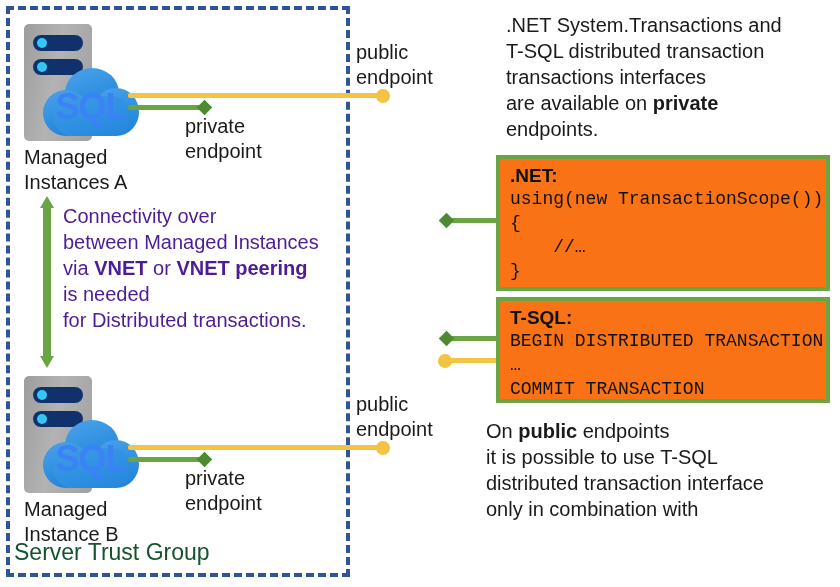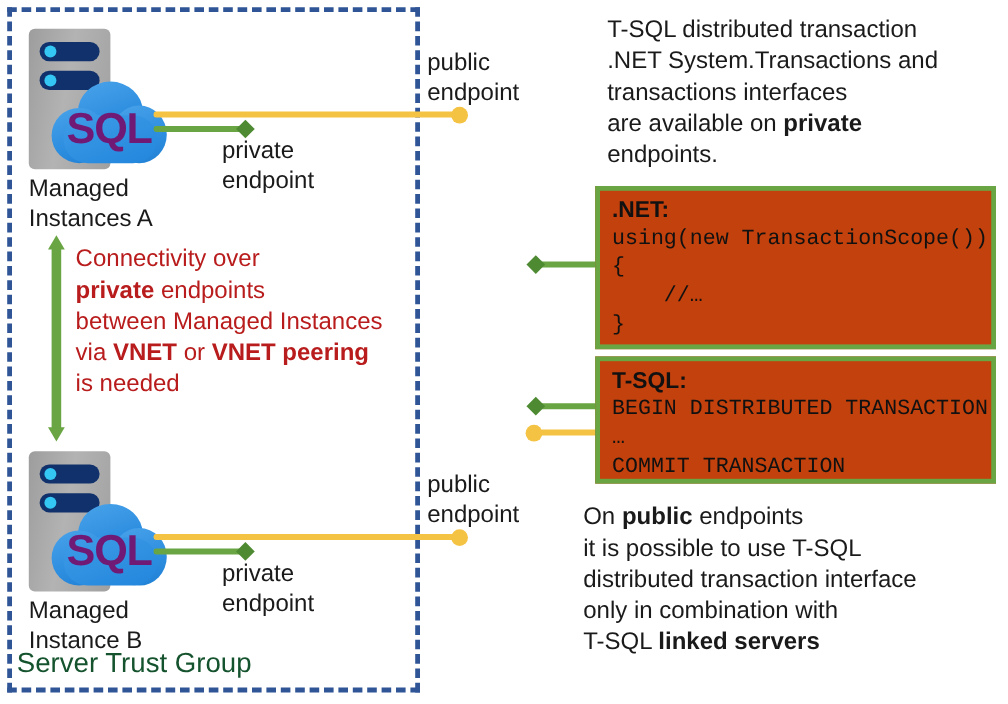--- a/index.html
+++ b/index.html
@@ -95,21 +95,21 @@
   }
   .mi-cloud .sql-text {
     position: absolute;
     left: 0; top: 20px;
     width: 96px;
     text-align: center;
     font-family: "Liberation Sans", sans-serif;
     font-weight: bold;
     font-size: 36px;
     line-height: 38px;
-    color: #701a75;
+    color: #3b82f6;
     letter-spacing: -1px;
   }
   .mi-caption {
     position: absolute;
     left: 6px;
     top: 121px;
     width: 140px;
     font-size: 20px;
     line-height: 25px;
     color: #1a1a1a;
@@ -184,28 +184,28 @@
   }
   .para b { font-weight: bold; }
 
   .center-note {
     position: absolute;
     left: 63px;
     top: 203px;
     width: 290px;
     font-size: 20px;
     line-height: 26px;
-    color: #b91c1c;
+    color: #4c1d95;
   }
 
   
   .code-box {
     position: absolute;
     border: 4px solid #6aa544;
-    background: #c2410c;
+    background: #f97316;
     box-sizing: border-box;
     padding: 5px 10px 4px 10px;
   }
   .code-title {
     font-family: "Liberation Sans", sans-serif;
     font-weight: bold;
     font-size: 19px;
     line-height: 23px;
     color: #111111;
   }
@@ -256,24 +256,24 @@
 endpoint</div>
 
   <div class="varrow" style="left:40px; top:196px; height:172px;">
     <div class="head up"></div>
     <div class="shaft"></div>
     <div class="head down"></div>
   </div>
 
   <div class="center-note">
     <div><span>Connectivity over</span></div>
-    <div><b>private</b><span> endpoints</span></div>
     <div><span>between Managed Instances</span></div>
     <div><span>via </span><b>VNET</b><span> or </span><b>VNET peering</b></div>
     <div><span>is needed</span></div>
+    <div><span>for Distributed transactions.</span></div>
   </div>
 
   <div class="mi" style="left:18px; top:376px;">
     <div class="mi-rack">
       <div class="mi-pill p1">
         <div class="mi-dot"></div>
       </div>
       <div class="mi-pill p2">
         <div class="mi-dot"></div>
       </div>
@@ -293,22 +293,22 @@
   <div class="dot-yellow" style="left:376px; top:441px;"></div>
   <div class="label" style="left:356px; top:392px;">public
 endpoint</div>
 
   <div class="line-h line-green" style="left:128px; top:457px; width:78px;"></div>
   <div class="diamond-green" style="left:199px; top:454px;"></div>
   <div class="label" style="left:185px; top:466px;">private
 endpoint</div>
 
   <div class="para" style="left:506px; top:12px; width:320px;">
+    <div><span>.NET System.Transactions and</span></div>
     <div><span>T-SQL distributed transaction</span></div>
-    <div><span>.NET System.Transactions and</span></div>
     <div><span>transactions interfaces</span></div>
     <div><span>are available on </span><b>private</b></div>
     <div><span>endpoints.</span></div>
   </div>
 
   <div class="line-h line-green" style="left:450px; top:218px; width:48px;"></div>
   <div class="diamond-green" style="left:441px; top:215px;"></div>
 
   <div class="line-h line-green" style="left:450px; top:336px; width:48px;"></div>
   <div class="diamond-green" style="left:441px; top:333px;"></div>
@@ -329,16 +329,15 @@
     <div class="code-line">BEGIN DISTRIBUTED TRANSACTION</div>
     <div class="code-line">…</div>
     <div class="code-line">COMMIT TRANSACTION</div>
   </div>
 
   <div class="para" style="left:486px; top:418px; width:330px;">
     <div><span>On </span><b>public</b><span> endpoints</span></div>
     <div><span>it is possible to use T-SQL</span></div>
     <div><span>distributed transaction interface</span></div>
     <div><span>only in combination with</span></div>
-    <div><span>T-SQL </span><b>linked servers</b></div>
   </div>
 
 </div>
 
 </body></html>

